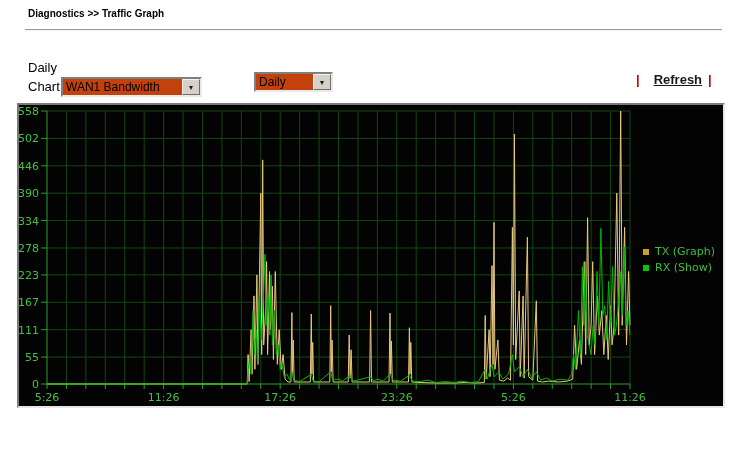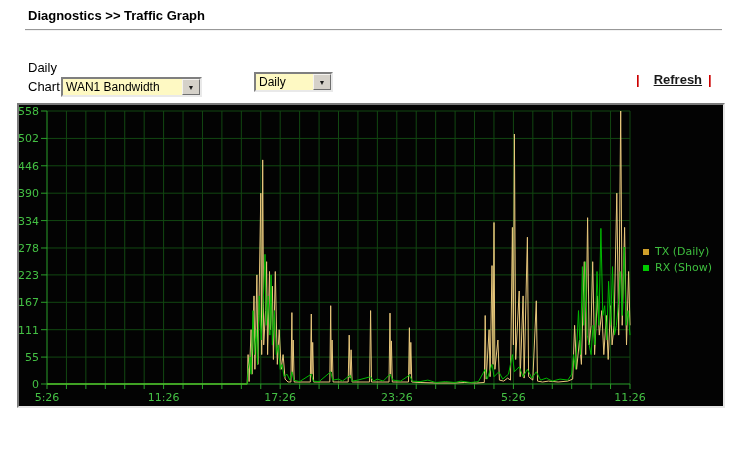--- a/index.html
+++ b/index.html
@@ -1,31 +1,31 @@
 <!DOCTYPE html>
 <html><head>
 <meta charset="utf-8">
 <style>
   html,body{margin:0;padding:0;}
   body{
     width:749px;height:451px;position:relative;background:#ffffff;
     font-family:"Liberation Sans", sans-serif;overflow:hidden;
   }
   .page-title{
-    position:absolute;left:28px;top:8px;font-size:13px;font-weight:bold;color:#000;
+    position:absolute;left:28px;top:8px;font-size:10px;font-weight:bold;color:#000;
   }
   .title-rule{
     position:absolute;left:25px;top:29px;width:697px;height:0;
     border-top:1px solid #989898;border-bottom:1px solid #f2f2f2;
   }
   .show-chart-label{
     position:absolute;left:28px;top:58px;font-size:13px;color:#000;line-height:19px;
   }
   .win-select{
-    position:absolute;display:flex;align-items:center;background:#fef9c3;
+    position:absolute;display:flex;align-items:center;background:#c2410c;
     border:2px solid;border-color:#7f7f7f #e9e9e9 #e9e9e9 #7f7f7f;
     height:20px;box-sizing:border-box;font-size:12px;color:#000;cursor:default;
   }
   .select-chart{left:61px;top:77px;width:141px;}
   .select-period{left:254px;top:72px;width:79px;}
   .select-value{flex:1;padding-left:3px;white-space:nowrap;overflow:hidden;}
   .select-arrow-btn{
     width:16px;align-self:stretch;background:#d5d1c9;
     border:1px solid;border-color:#f5f3ef #6f6f6f #6f6f6f #f5f3ef;
     display:flex;align-items:center;justify-content:center;
@@ -173,20 +173,20 @@
       <text x="261.2" y="296" text-anchor="middle" fill="#44c044" font-size="11" font-family="DejaVu Sans, sans-serif">17:26</text>
       <text x="377.8" y="296" text-anchor="middle" fill="#44c044" font-size="11" font-family="DejaVu Sans, sans-serif">23:26</text>
       <text x="494.4" y="296" text-anchor="middle" fill="#44c044" font-size="11" font-family="DejaVu Sans, sans-serif">5:26</text>
       <text x="611" y="296" text-anchor="middle" fill="#44c044" font-size="11" font-family="DejaVu Sans, sans-serif">11:26</text>
       <polyline points="28.0,279.0 228.2,279.0 229.1,249.6 230.1,276.6 232.1,224.7 233.0,269.2 235.0,190.9 235.9,264.3 237.9,169.9 238.9,259.4 239.8,210.5 241.8,88.2 242.7,249.6 243.7,54.9 244.7,239.9 246.6,205.6 247.6,156.7 248.6,249.6 250.5,166.5 251.5,224.7 253.4,181.2 254.4,254.5 256.3,166.5 258.3,259.4 260.2,224.7 262.2,264.3 264.1,249.6 266.1,274.1 269.0,277.0 271.9,277.0 272.9,207.6 273.4,269.2 274.2,235.0 275.2,277.0 291.3,277.0 292.3,209.0 292.9,269.2 293.7,237.4 294.6,277.0 310.8,277.0 311.7,200.7 312.3,266.8 313.1,235.0 314.1,277.0 329.2,277.0 330.2,230.1 331.2,273.1 332.1,244.8 333.1,277.0 350.6,277.0 351.6,205.6 352.5,277.0 370.0,277.0 371.0,208.1 371.6,269.2 372.4,235.9 373.3,277.0 389.5,277.0 390.4,222.7 391.0,269.2 391.8,237.4 392.8,277.0 401.1,277.5 416.7,278.0 436.1,278.0 445.8,277.5 457.5,278.0 465.3,277.5 466.2,210.5 467.2,274.1 470.1,224.7 471.1,271.7 473.0,160.6 474.0,259.4 475.0,117.5 475.9,264.3 478.9,235.0 480.4,275.1 484.7,276.1 488.6,273.1 491.5,275.1 493.4,122.4 494.4,239.9 495.4,29.0 496.7,254.5 500.2,186.0 501.2,271.7 504.1,190.9 505.1,273.1 508.4,132.2 509.6,271.7 513.8,275.1 517.3,195.8 518.5,276.1 523.5,277.0 529.4,276.1 539.1,277.0 548.8,276.1 553.7,274.1 555.6,220.3 557.6,264.3 560.5,235.0 562.4,259.4 565.3,156.7 566.7,249.6 568.6,112.7 570.2,239.9 572.1,220.3 573.7,156.7 575.6,249.6 578.4,190.9 580.3,230.1 582.8,205.6 584.8,249.6 587.3,210.5 589.2,254.5 591.6,200.7 593.1,239.9 595.1,220.3 597.8,88.2 599.7,230.1 601.7,6.0 603.2,220.3 605.6,122.4 607.5,239.9 609.6,166.5 611.0,220.3" fill="none" stroke="#e9c87c" stroke-width="1"></polyline>
       <polyline points="28.0,279.0 228.2,279.0 229.1,264.3 231.1,252.1 232.1,269.2 234.0,205.6 235.4,249.6 237.3,224.7 238.5,259.4 240.2,190.9 242.2,235.0 244.1,200.7 246.0,149.3 247.2,220.3 249.2,190.9 250.9,230.1 252.1,169.9 253.4,239.9 255.4,205.6 257.3,249.6 259.3,239.9 261.2,264.3 263.1,259.4 265.1,271.7 268.0,269.2 270.9,275.1 272.9,266.8 274.8,275.1 280.6,276.6 292.3,269.2 294.2,276.1 300.1,276.6 311.7,266.8 313.7,275.1 319.5,274.1 323.4,276.1 331.2,270.2 333.1,276.1 338.9,275.1 351.6,271.7 354.5,276.1 358.4,274.1 364.2,276.1 371.0,269.2 373.9,275.1 381.7,276.1 390.4,270.2 393.3,276.1 401.1,276.6 408.9,275.1 416.7,277.5 426.4,276.6 436.1,277.5 441.9,276.1 451.6,277.5 459.4,276.6 466.2,264.3 468.2,274.1 473.0,259.4 475.0,271.7 479.8,266.8 483.7,274.1 489.5,269.2 493.4,249.6 495.4,266.8 500.2,261.9 504.1,271.7 508.4,264.3 512.9,273.1 517.3,266.8 521.6,275.1 527.4,273.1 533.3,276.1 541.0,274.1 548.8,275.1 552.7,269.2 554.6,249.6 556.6,264.3 559.5,205.6 561.4,249.6 563.4,161.6 564.7,220.3 566.3,156.7 568.2,230.1 570.2,239.9 572.1,249.6 574.1,220.3 576.0,239.9 578.0,166.5 579.9,220.3 581.9,123.4 583.8,210.5 585.7,200.7 587.7,235.0 589.6,176.3 591.6,220.3 593.5,161.6 595.5,230.1 597.4,220.3 599.3,200.7 601.3,166.5 603.2,210.5 605.2,142.0 607.1,220.3 609.1,205.6 611.0,230.1" fill="none" stroke="#00b800" stroke-width="1"></polyline>
     </svg>
   <div class="chart-legend">
     <div class="legend-row">
       <span class="legend-swatch" style="background: rgb(207, 159, 42);"></span>
-      <span class="legend-text">TX (Daily)</span>
+      <span class="legend-text">TX (Graph)</span>
     </div>
     <div class="legend-row">
       <span class="legend-swatch" style="background: rgb(0, 200, 0);"></span>
       <span class="legend-text">RX (Show)</span>
     </div>
   </div>
 </div>
 
 </body></html>

